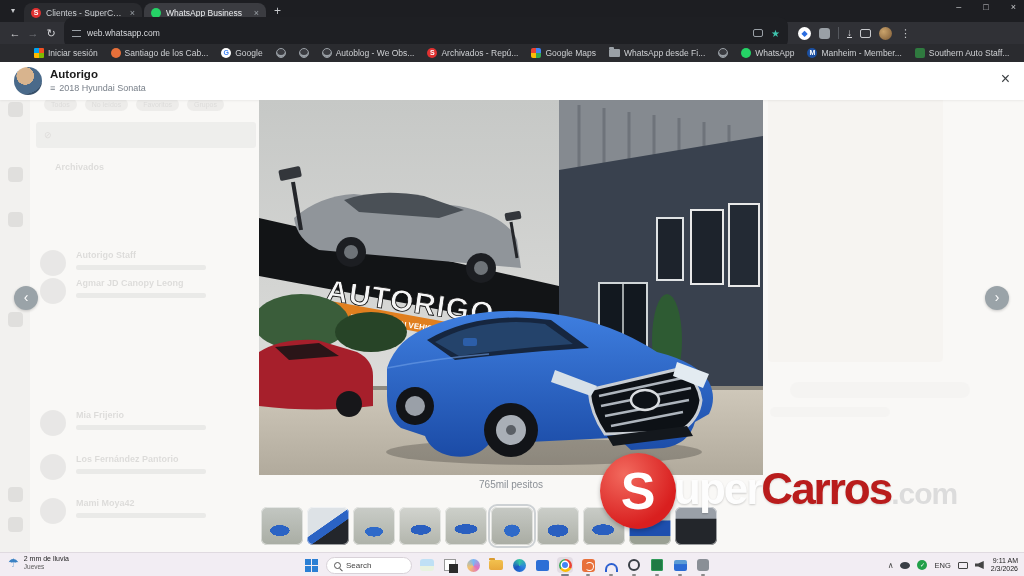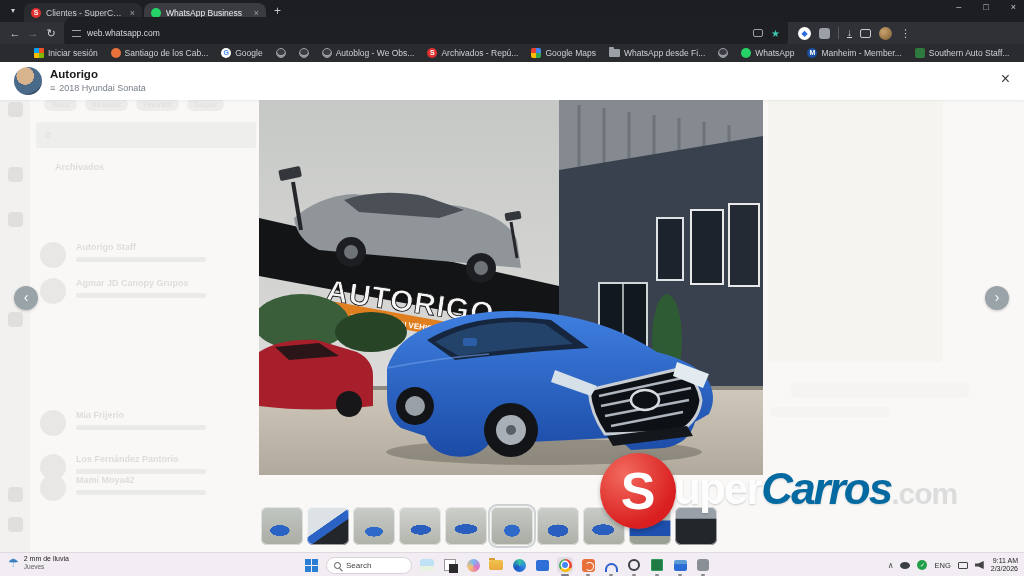--- a/index.html
+++ b/index.html
@@ -99,21 +99,21 @@
   .th9{background:linear-gradient(#bfc3be 0 35%,#1e4fae 36% 75%,#9aa093 76%);}
   .th10{background:linear-gradient(#9aa0a8 0 30%,#23262b 31%);}
 
   .wm{position:absolute;left:596px;top:384px;width:428px;height:110px;z-index:30;pointer-events:none;}
   .wm-s{position:absolute;left:4px;top:7px;width:76px;height:76px;border-radius:50%;
      background:radial-gradient(circle at 32% 28%,#f26a5e,#d91f1f 70%);
      color:#fff;font-size:52px;font-weight:bold;text-align:center;line-height:76px;
      box-shadow:0 2px 4px rgba(0,0,0,.25);}
   .wm-text{position:absolute;left:78px;top:18px;font-weight:bold;font-size:44px;letter-spacing:-2px;white-space:nowrap;}
   .wm-uper{color:#fdfdfd;text-shadow:0 1px 2px rgba(0,0,0,.18);}
-  .wm-carros{color:#0369a1;text-shadow:0 1px 2px rgba(0,0,0,.15);font-style:italic;}
+  .wm-carros{color:#b91c1c;text-shadow:0 1px 2px rgba(0,0,0,.15);}
   .wm-com{color:#dcdcdc;font-size:30px;letter-spacing:-1px;}
 
   
   .taskbar{position:absolute;left:0;top:552px;width:1024px;height:24px;background:#f2edf3;border-top:1px solid #e0dae0;}
   .weather{position:absolute;left:8px;top:2px;display:flex;gap:5px;align-items:center;}
   .umb{color:#3b82c4;font-size:12px;}
   .wtxt{display:flex;flex-direction:column;line-height:1.15;}
   .wl1{font-size:7px;color:#1b1b1b;}
   .wl2{font-size:6.5px;color:#5c5c5c;}
   .tbcenter{position:absolute;left:303px;top:0;height:24px;display:flex;align-items:center;gap:7px;}
@@ -273,41 +273,41 @@
         <div class="railico" style="top:455px"></div>
       <div class="srchbar">Busca un chat o inicia uno nuevo</div>
       <div class="filters">
         <span class="fpill">Todos</span>
         <span class="fpill">No leídos</span>
         <span class="fpill">Favoritos</span>
         <span class="fpill">Grupos</span>
       </div>
       <div class="mutebanner">⊘</div>
       <div class="archrow">Archivados</div>
-      <div class="chatitem" style="top:176px">
+      <div class="chatitem" style="top:184px">
           <div class="cav"></div>
           <div class="cname">Autorigo Staff</div>
           <div class="cprev"></div>
         </div>
       <div class="chatitem" style="top:212px">
           <div class="cav"></div>
-          <div class="cname">Agmar JD Canopy Grupos</div>
+          <div class="cname">Agmar JD Canopy Leong</div>
           <div class="cprev"></div>
         </div>
       <div class="chatitem" style="top:344px">
           <div class="cav"></div>
           <div class="cname">Mia Frijerio</div>
           <div class="cprev"></div>
         </div>
       <div class="chatitem" style="top:388px">
           <div class="cav"></div>
           <div class="cname">Los Fernández Pantorio</div>
           <div class="cprev"></div>
         </div>
-      <div class="chatitem" style="top:409px">
+      <div class="chatitem" style="top:432px">
           <div class="cav"></div>
           <div class="cname">Mami Moya42</div>
           <div class="cprev"></div>
         </div>
       <div class="faint-right"></div>
       <div class="faint-bubble"></div>
       <div class="faint-bubble2"></div>
     </div>
 
     <div class="vheader">
@@ -384,20 +384,21 @@
         <circle cx="252" cy="330" r="27" fill="#121418"></circle>
         <circle cx="252" cy="330" r="15" fill="#a9afb7"></circle>
         <circle cx="252" cy="330" r="5" fill="#5a5f66"></circle>
         <circle cx="156" cy="306" r="19" fill="#121418"></circle>
         <circle cx="156" cy="306" r="10" fill="#9aa0a8"></circle>
         <rect x="204" y="238" width="14" height="8" rx="2" fill="#2c5ea8"></rect>
         <path d="M128,268 Q180,258 230,254" stroke="#6fa0e8" stroke-width="1.5" fill="none" opacity="0.6"></path>
       </svg>
     </div>
 
+    <div class="caption">765mil pesitos</div>
 
     <div class="navcirc left">‹</div>
     <div class="navcirc right">›</div>
 
     <div class="thumbs">
       <div class="thumb th1"></div>
       <div class="thumb th2"></div>
       <div class="thumb th3"></div>
       <div class="thumb th4"></div>
       <div class="thumb th5"></div>

